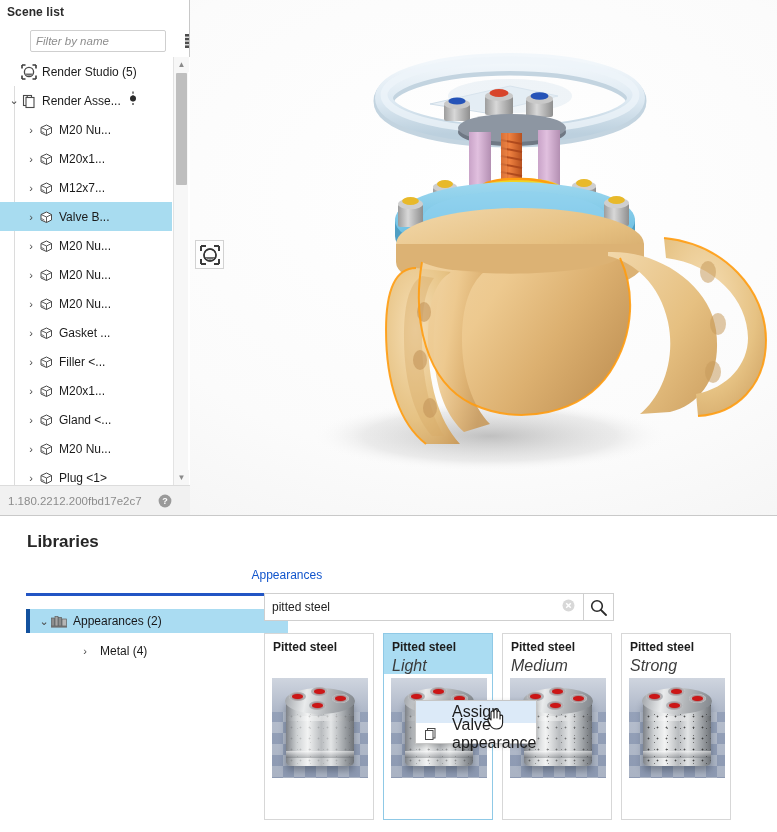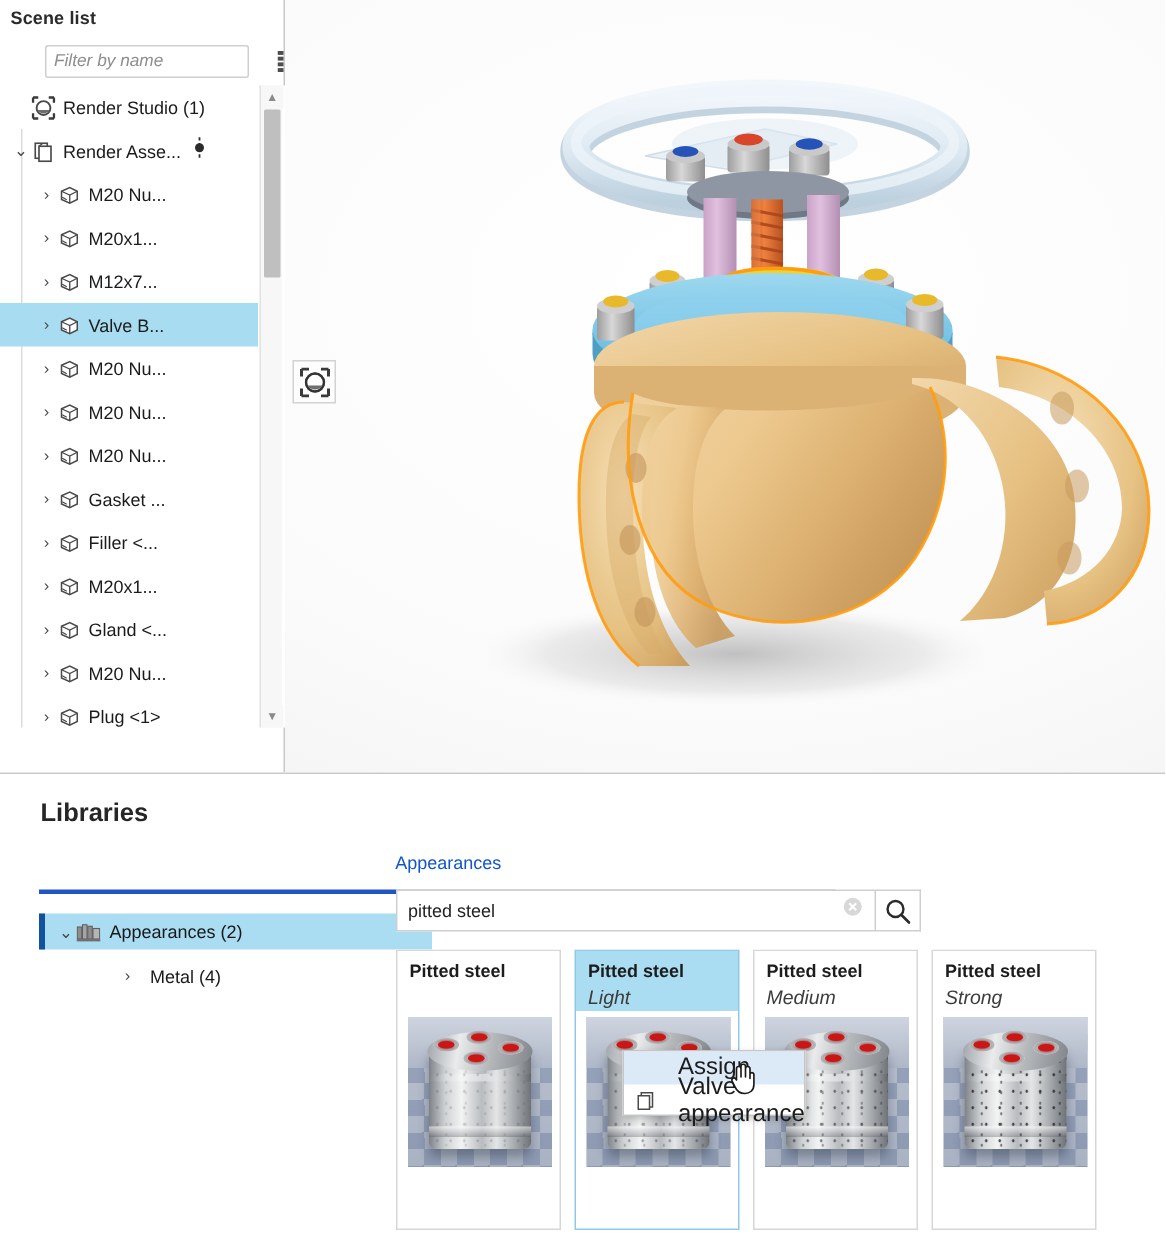--- a/index.html
+++ b/index.html
@@ -105,21 +105,21 @@
 
   
   #lib-panel {
     position:absolute; left:0; top:515px; width:777px; height:317px;
     background:#fff; border-top:1px solid #c9c9c9;
   }
   #lib-title {
     position:absolute; left:27px; top:16px;
     font-size:17px; font-weight:bold; color:#262626;
   }
-  #tab-bar { position:absolute; left:38px; top:52px; width:531px; height:26px; }
+  #tab-bar { position:absolute; left:26px; top:52px; width:531px; height:26px; }
   #tab-appearances {
     position:absolute; left:calc(50% - 40px); top:0;
     font-size:12px; color:#1155cc; cursor:pointer;
   }
   #tab-underline {
     position:absolute; left:26px; top:77px; width:531px; height:3px; background:#2255c4;
   }
 
   
   #lib-tree {
@@ -165,21 +165,21 @@
     display:flex; gap:9px; overflow:hidden;
   }
   .card {
     width:110px; height:187px; background:#ffffff; border:1px solid #d7d7d7;
     position:relative; flex:0 0 110px; cursor:pointer;
   }
   .card.active { border-color:#8fc9e6; }
   .card-head { height:40px; padding:7px 8px 0 8px; }
   .card.active .card-head { background:#aadcf2; }
   .card-name { font-size:12px; font-weight:bold; color:#1c1c1c; line-height:13px; }
-  .card-sub { font-size:13px; font-style:italic; color:#3c3c3c; margin-top:3px; }
+  .card-sub { font-size:16px; font-style:italic; color:#3c3c3c; margin-top:3px; }
   .thumb {
     position:absolute; left:7px; top:44px; width:96px; height:100px;
     overflow:hidden; background:#b6bcc9;
   }
   
   .thumb .floor {
     position:absolute; inset:0;
     background:
       linear-gradient(180deg, rgba(150,162,186,0.15) 0%, rgba(110,124,152,0.30) 100%),
       repeating-conic-gradient(#9aa6bd 0% 25%, #c3cad6 0% 50%);
@@ -284,21 +284,21 @@
       <div id="tree-wrap">
         <div id="tree-guide"></div>
         <div id="tree">
             <div class="trow root0">
               <span class="caret"></span>
               <span class="ticon"><svg width="16" height="16" viewBox="0 0 16 16">
                   <path d="M1,1 L4.5,1 M1,1 L1,4.5 M15,1 L11.5,1 M15,1 L15,4.5 M1,15 L4.5,15 M1,15 L1,11.5 M15,15 L11.5,15 M15,15 L15,11.5" stroke="#3a3a3a" stroke-width="1.6" fill="none"></path>
                   <circle cx="8" cy="8" r="4.6" fill="none" stroke="#4a4a4a" stroke-width="1.3"></circle>
                   <path d="M4,9.4 A4.6,4.6 0 0 0 12,9.4 Z" fill="#6d6d6d"></path>
                 </svg></span>
-              <span class="tlabel">Render Studio (1)</span>
+              <span class="tlabel">Render Studio (5)</span>
             </div>
             <div class="trow root0">
               <span class="caret">⌄</span>
               <span class="ticon"><svg width="16" height="16" viewBox="0 0 16 16">
                   <rect x="2.5" y="2.5" width="8" height="10" fill="#ffffff" stroke="#4a4a4a" stroke-width="1.1"></rect>
                   <rect x="5" y="4.5" width="8" height="10" fill="#ffffff" stroke="#4a4a4a" stroke-width="1.1"></rect>
                   <path d="M5,4.5 L7.5,2.5" stroke="#4a4a4a" stroke-width="1"></path>
                 </svg></span>
               <span class="tlabel">Render Asse...</span>
               <span class="pin-icon"><svg width="10" height="16" viewBox="0 0 10 16">
@@ -425,20 +425,29 @@
             </div>
           </div>
       </div>
 
       <div id="tree-scroll">
         <div class="sb-arrow" id="sb-up">▲</div>
         <div id="sb-thumb"></div>
         <div class="sb-arrow" id="sb-down">▼</div>
       </div>
 
+      <div id="scene-status">
+        <span id="version-text">1.180.2212.200fbd17e2c7</span>
+        <span id="help-icon">
+          <svg width="14" height="14" viewBox="0 0 14 14">
+            <circle cx="7" cy="7" r="6.4" fill="#9a9a9a"></circle>
+            <text x="7" y="10.4" font-size="9" font-family="Liberation Sans, sans-serif" fill="#ffffff" text-anchor="middle" font-weight="bold">?</text>
+          </svg>
+        </span>
+      </div>
     </div>
 
     <div id="viewport">
       <div id="viewport-bg"></div>
 
       <svg width="587" height="515" viewBox="0 0 587 515" style="position:absolute;left:0;top:0;">
         <defs>
           <linearGradient id="gBody" x1="0" y1="0" x2="1" y2="0.5">
             <stop offset="0%" stop-color="#f0d2a0"></stop>
             <stop offset="38%" stop-color="#edc98f"></stop>

